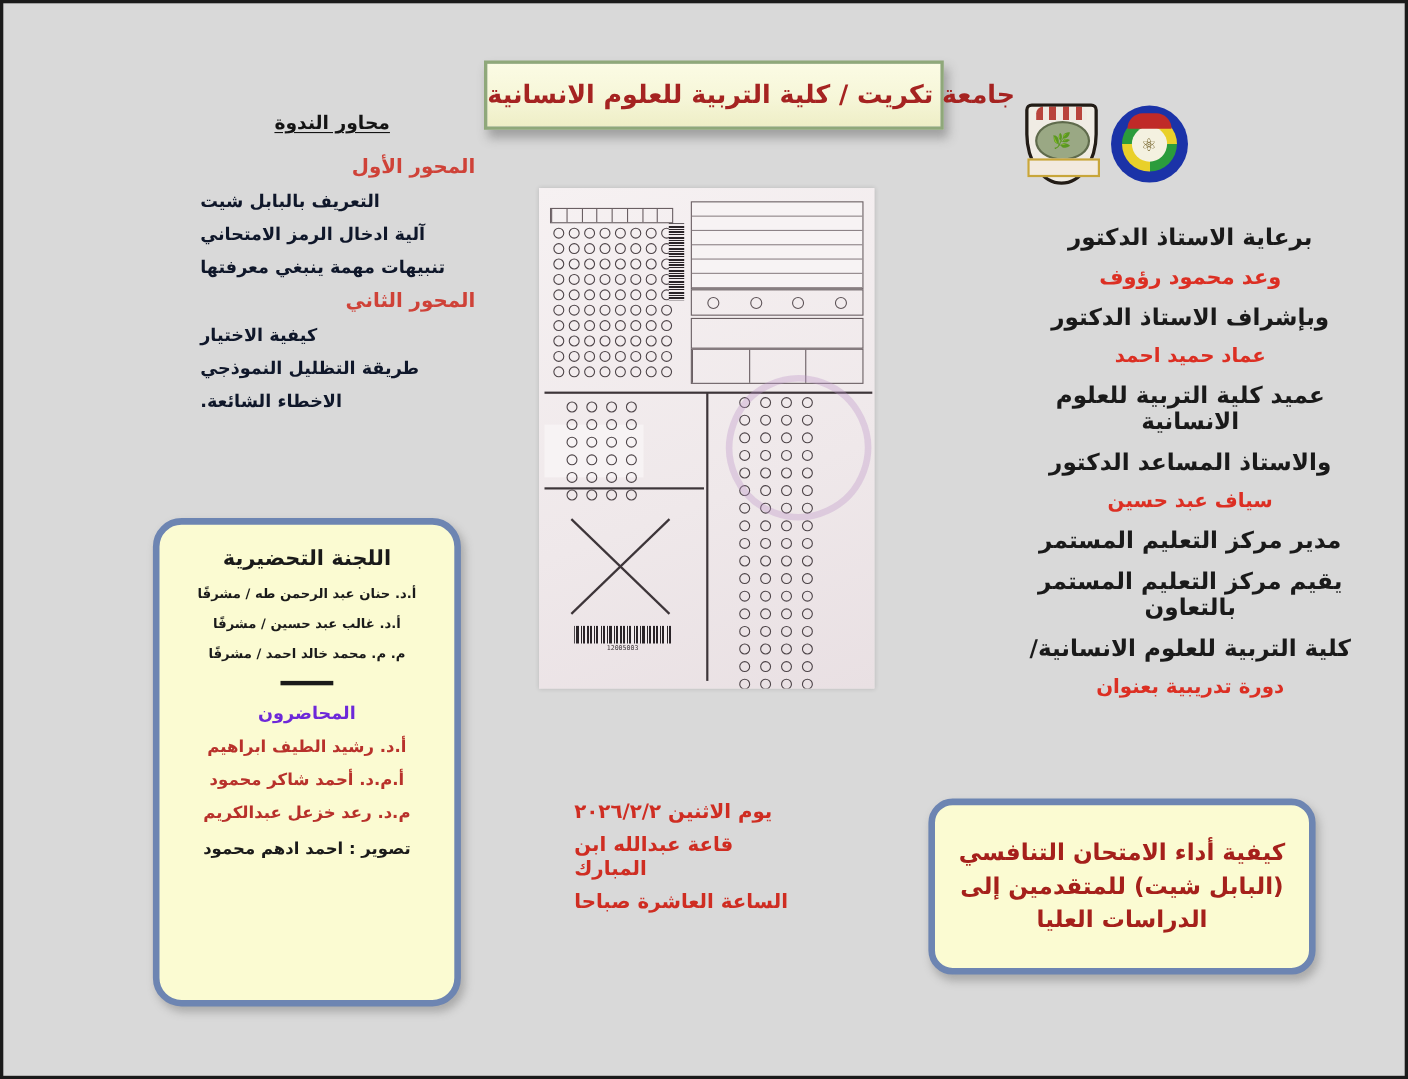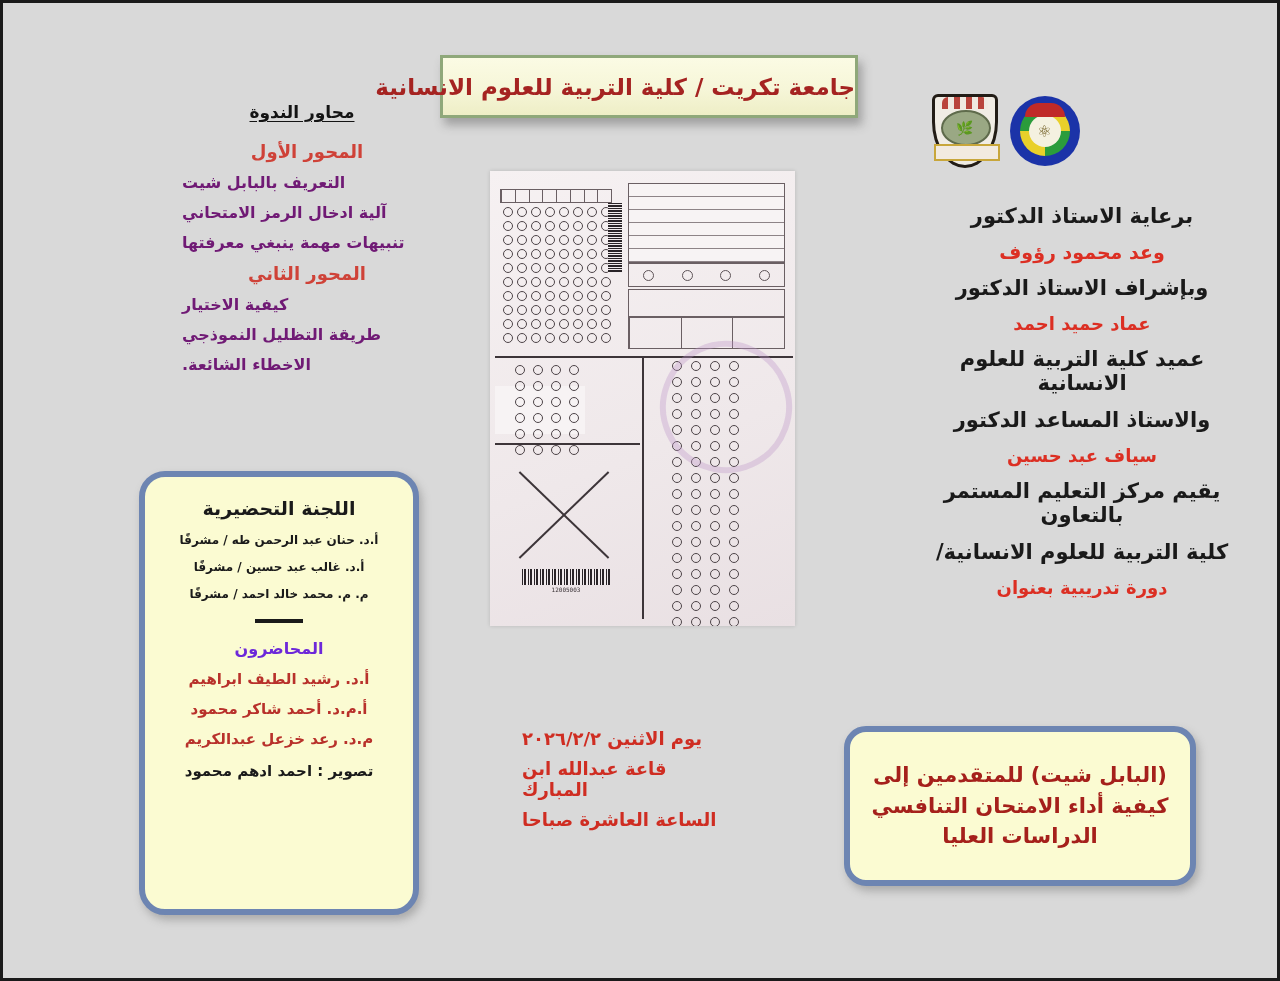--- a/index.html
+++ b/index.html
@@ -26,21 +26,21 @@
     position: absolute;
     left: 437px;
     top: 52px;
     width: 418px;
     height: 63px;
     background: linear-gradient(180deg,#fbfbe4 0%, #f6f6d8 55%, #eeeec6 100%);
     border: 3px solid #8fa87a;
     box-sizing: border-box;
     display: flex;
     align-items: center;
-    justify-content: flex-start;
+    justify-content: flex-end;
     box-shadow: 4px 7px 9px rgba(90,90,90,0.45);
   }
   .title-banner span {
     color: #a52321;
     font-size: 23px;
     font-weight: bold;
     white-space: nowrap;
     letter-spacing: 0px;
   }
 
@@ -58,25 +58,25 @@
     color: #141414;
     text-decoration: underline;
     text-underline-offset: 3px;
     margin-bottom: 19px;
   }
   .axis-title {
     color: #cf4238;
     font-size: 18px;
     font-weight: bold;
     margin: 9px 0 9px 0;
-    text-align: center;
+    text-align: right;
     padding-left: 10px;
   }
   .axis-item {
-    color: #701a75;
+    color: #0f172a;
     font-size: 16px;
     font-weight: bold;
     margin: 11px 0;
     text-align: left;
     padding-left: 10px;
   }
 
   
   .committee-box {
     position: absolute;
@@ -732,24 +732,25 @@
   </div>
 
   <div class="right-col">
     <div class="rc-line">برعاية الاستاذ الدكتور</div>
     <div class="rc-name">وعد محمود رؤوف</div>
     <div class="rc-line">وبإشراف الاستاذ الدكتور</div>
     <div class="rc-name-sm">عماد حميد احمد</div>
     <div class="rc-line">عميد كلية التربية للعلوم الانسانية</div>
     <div class="rc-line">والاستاذ المساعد الدكتور</div>
     <div class="rc-name-sm">سياف عبد حسين</div>
+    <div class="rc-line">مدير مركز التعليم المستمر</div>
     <div class="rc-line">يقيم مركز التعليم المستمر  بالتعاون</div>
     <div class="rc-line">كلية التربية للعلوم الانسانية/</div>
     <div class="rc-name-sm">دورة تدريبية بعنوان</div>
   </div>
 
   <div class="course-box">
+    <div>كيفية أداء الامتحان التنافسي</div>
     <div>(البابل شيت) للمتقدمين إلى</div>
-    <div>كيفية أداء الامتحان التنافسي</div>
     <div>الدراسات العليا</div>
   </div>
 
 </div>
 
 </body></html>

